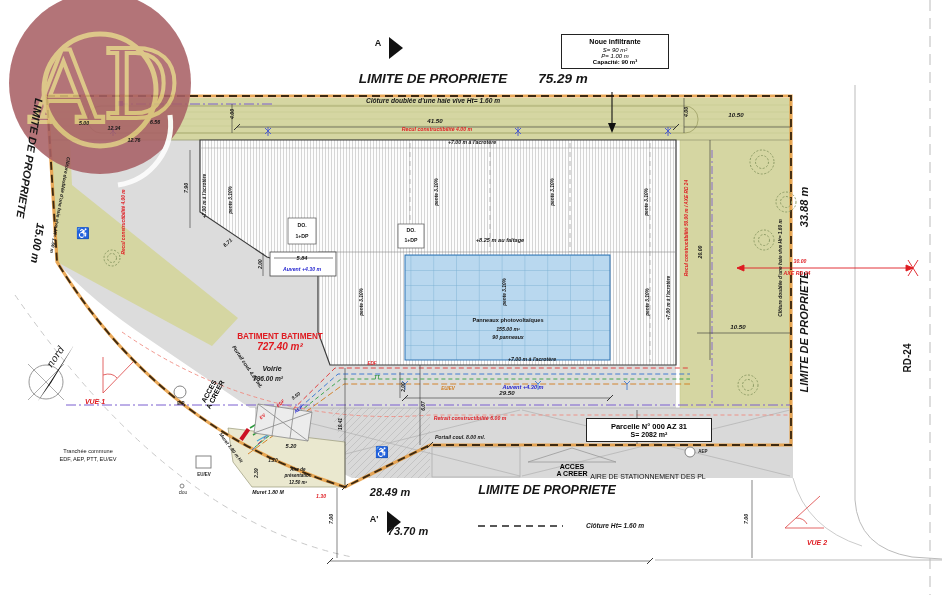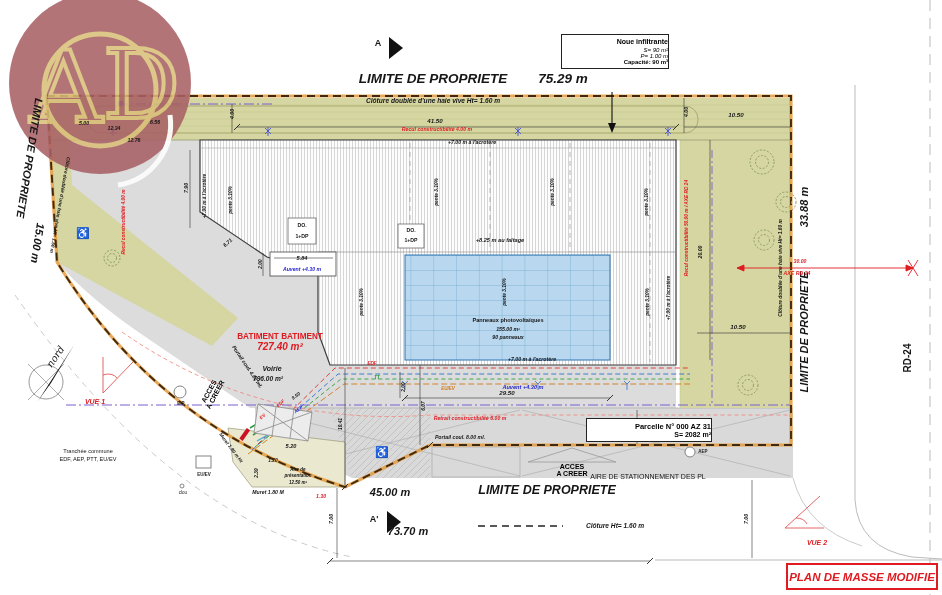--- a/index.html
+++ b/index.html
@@ -7,21 +7,21 @@
         font-family:"Liberation Sans",sans-serif;}
   #drawing{position:absolute;left:0;top:0;}
   .lbl{position:absolute;transform:translate(-50%,-50%);font-style:italic;font-weight:700;
        color:#161616;white-space:nowrap;line-height:1.05;z-index:5;}
   .f4{font-size:4.5px}.f45{font-size:4.8px}.f5{font-size:5.2px}.f55{font-size:5.6px}
   .f6{font-size:6.2px}.f65{font-size:6.6px}.f7{font-size:7px}.f75{font-size:10px}
   .f8{font-size:8.2px}.f9{font-size:9px}.f10{font-size:10px}.f11{font-size:11px}
   .f12{font-size:12.5px}.f13{font-size:13.5px}
   .red{color:#df1b21}.blue{color:#2525cf}.green{color:#1f8f2f}.orange{color:#cf7816}
   .up{font-style:normal}
-  .box{position:absolute;background:#fff;border:1px solid #222;text-align:right;z-index:6;}
+  .box{position:absolute;background:#fff;border:1px solid #222;text-align:center;z-index:6;}
   .box div{line-height:1.25;}
   .titlebox{position:absolute;left:786px;top:563px;width:148px;height:23px;border:2px solid #df1b21;
             background:#fff;z-index:7;display:flex;align-items:center;justify-content:center;}
   .titlebox span{font:italic 700 11.5px "Liberation Sans",sans-serif;color:#df1b21;white-space:nowrap;}
   .twoline{position:absolute;transform:translate(-50%,-50%);text-align:center;z-index:5;
            font-family:"Liberation Sans",sans-serif;}
   .twoline span{display:block;}
   .nordlbl{font-family:"DejaVu Serif",serif;font-style:italic;font-weight:400;}
   .wheel{position:absolute;transform:translate(-50%,-50%);color:#8a8a8a;font-size:11px;z-index:4;}
 </style>
@@ -339,21 +339,21 @@
   <span class="lbl f4 up" style="left:204px;top:475px">EU/EV</span>
   <span class="lbl f4 up" style="left:183px;top:493px;font-weight:400">clou</span>
   <div class="twoline" style="left:212px;top:393px;transform:translate(-50%,-50%) rotate(-62deg)">
     <span style="font:700 7px 'Liberation Sans',sans-serif">ACCES</span>
     <span style="font:700 7px 'Liberation Sans',sans-serif">A CREER</span>
   </div>
   <span class="lbl f10 nordlbl" style="left:56px;top:357px;transform:translate(-50%,-50%) rotate(-55deg)">nord</span>
   <span class="lbl f7 red" style="left:95px;top:402px">VUE 1</span>
   <span class="wheel" style="left:382px;top:452px">♿</span>
 
-  <span class="lbl f11" style="left:390px;top:493px">45.00 m</span>
+  <span class="lbl f11" style="left:390px;top:493px">28.49 m</span>
   <span class="lbl f12" style="left:547px;top:491px">LIMITE DE PROPRIETE</span>
   <div class="twoline" style="left:572px;top:470px">
     <span style="font:700 7px 'Liberation Sans',sans-serif">ACCES</span>
     <span style="font:700 7px 'Liberation Sans',sans-serif">A CREER</span>
   </div>
   <span class="lbl f7 up" style="left:648px;top:477px;font-weight:400">AIRE DE STATIONNEMENT DES PL</span>
   <span class="lbl f5 red" style="left:470px;top:419px">Retrait constructibilité 6.00 m</span>
   <span class="lbl f5" style="left:460px;top:438px">Portail coul. 8.00 ml.</span>
   <span class="lbl f45" style="left:633px;top:427px;transform:translate(-50%,-50%) rotate(-90deg)">10.00</span>
   <span class="lbl f4 up" style="left:703px;top:452px">AEP</span>
@@ -371,17 +371,14 @@
 
   <span class="lbl f11" style="left:805px;top:207px;transform:translate(-50%,-50%) rotate(-90deg)">33.88 m</span>
   <span class="lbl f11" style="left:805px;top:332px;transform:translate(-50%,-50%) rotate(-90deg)">LIMITE DE PROPRIETE</span>
   <span class="lbl f45" style="left:781px;top:268px;transform:translate(-50%,-50%) rotate(-90deg)">Clôture doublée d'une haie vive Ht= 1.60 m</span>
   <span class="lbl f5" style="left:701px;top:252px;transform:translate(-50%,-50%) rotate(-90deg)">20.00</span>
   <span class="lbl f6" style="left:738px;top:327px">10.50</span>
   <span class="lbl f5 red" style="left:800px;top:262px">30.00</span>
   <span class="lbl f5 red" style="left:797px;top:274px">AXE RD 24</span>
   <span class="lbl f10 up" style="left:908px;top:358px;transform:translate(-50%,-50%) rotate(-90deg)">RD-24</span>
 
-  <div class="titlebox">
-    <span>PLAN DE MASSE MODIFIE</span>
-  </div>
 
 </div>
 
 </body></html>

